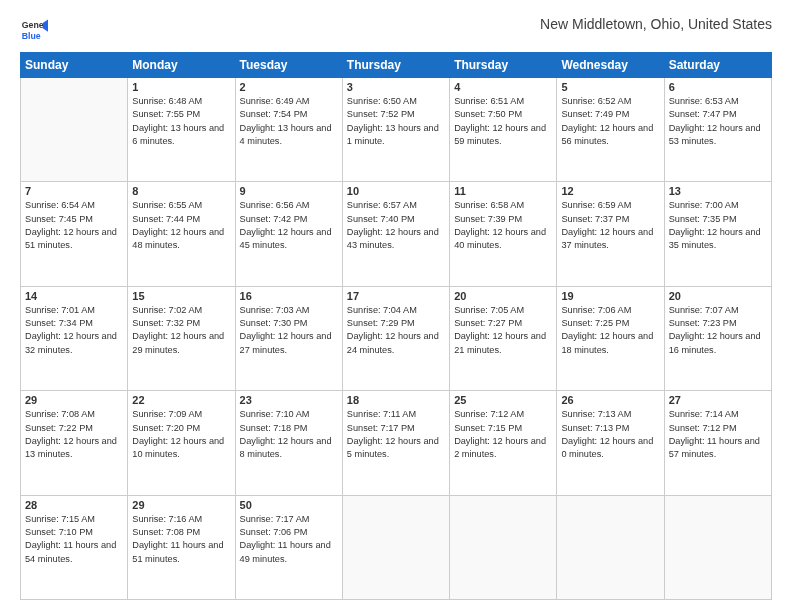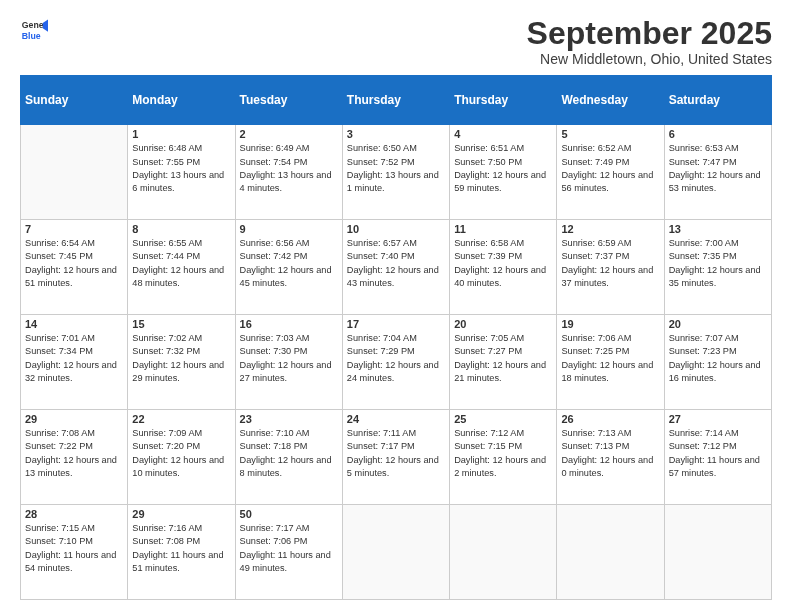--- a/index.html
+++ b/index.html
@@ -50,21 +50,21 @@
       border: 1px solid #ccc;
       border-collapse: collapse;
       width: 100%;
       table-layout: fixed;
     }
     .calendar th {
       background: #1a6fc4;
       color: #fff;
       font-size: 12px;
       font-weight: bold;
-      padding: 17px 4px;
+      padding: 5px 4px;
       text-align: left;
       border: 1px solid #1a6fc4;
     }
     .calendar td {
       border: 1px solid #ccc;
       vertical-align: top;
       padding: 3px 4px;
       font-size: 9.5px;
       color: #333;
       height: 88px;
@@ -89,21 +89,20 @@
 <div class="page">
   <div class="header">
     <div class="logo">
       <svg class="logo-icon" viewBox="0 0 32 32" xmlns="http://www.w3.org/2000/svg">
         <text x="2" y="14" font-size="10" font-weight="bold" fill="#333">General</text>
         <text x="2" y="26" font-size="10" font-weight="bold" fill="#2563eb">Blue</text>
         <polygon points="26,8 32,4 32,18 26,14" fill="#2563eb"></polygon>
       </svg>
     </div>
     <div class="title-block">
-      <div class="month-title">September 2025</div>
       <div class="location">New Middletown, Ohio, United States</div>
     </div>
   </div>
 
   <table class="calendar">
     <thead>
       <tr>
       <th>Sunday</th>
           <th>Monday</th>
           <th>Tuesday</th>
@@ -208,21 +207,21 @@
           </td>
           <td>
             <span class="day-number">22</span>
             <div class="day-info">Sunrise: 7:09 AM<br>Sunset: 7:20 PM<br>Daylight: 12 hours and 10 minutes.</div>
           </td>
           <td>
             <span class="day-number">23</span>
             <div class="day-info">Sunrise: 7:10 AM<br>Sunset: 7:18 PM<br>Daylight: 12 hours and 8 minutes.</div>
           </td>
           <td>
-            <span class="day-number">24</span>
+            <span class="day-number">18</span>
             <div class="day-info">Sunrise: 7:11 AM<br>Sunset: 7:17 PM<br>Daylight: 12 hours and 5 minutes.</div>
           </td>
           <td>
             <span class="day-number">25</span>
             <div class="day-info">Sunrise: 7:12 AM<br>Sunset: 7:15 PM<br>Daylight: 12 hours and 2 minutes.</div>
           </td>
           <td>
             <span class="day-number">26</span>
             <div class="day-info">Sunrise: 7:13 AM<br>Sunset: 7:13 PM<br>Daylight: 12 hours and 0 minutes.</div>
           </td>

